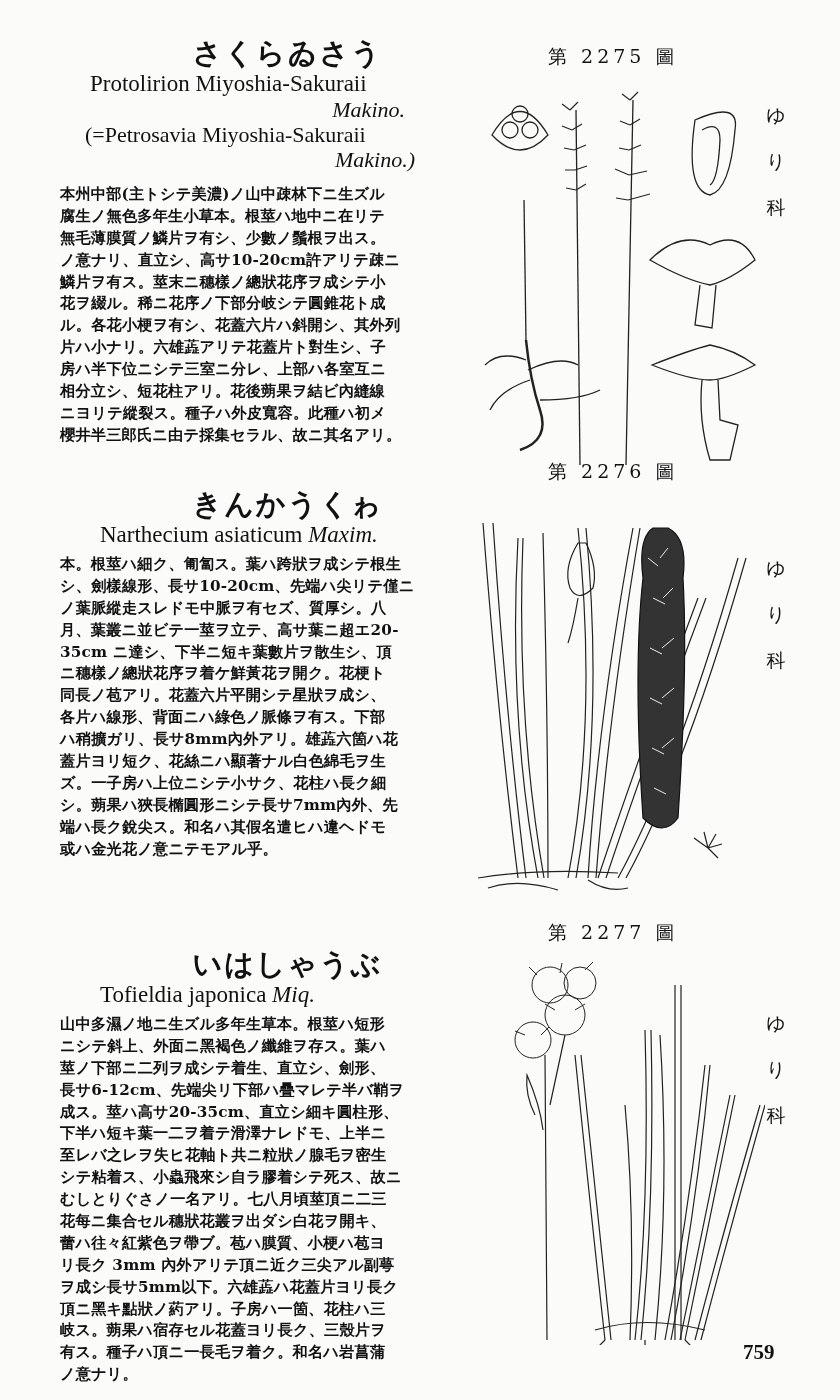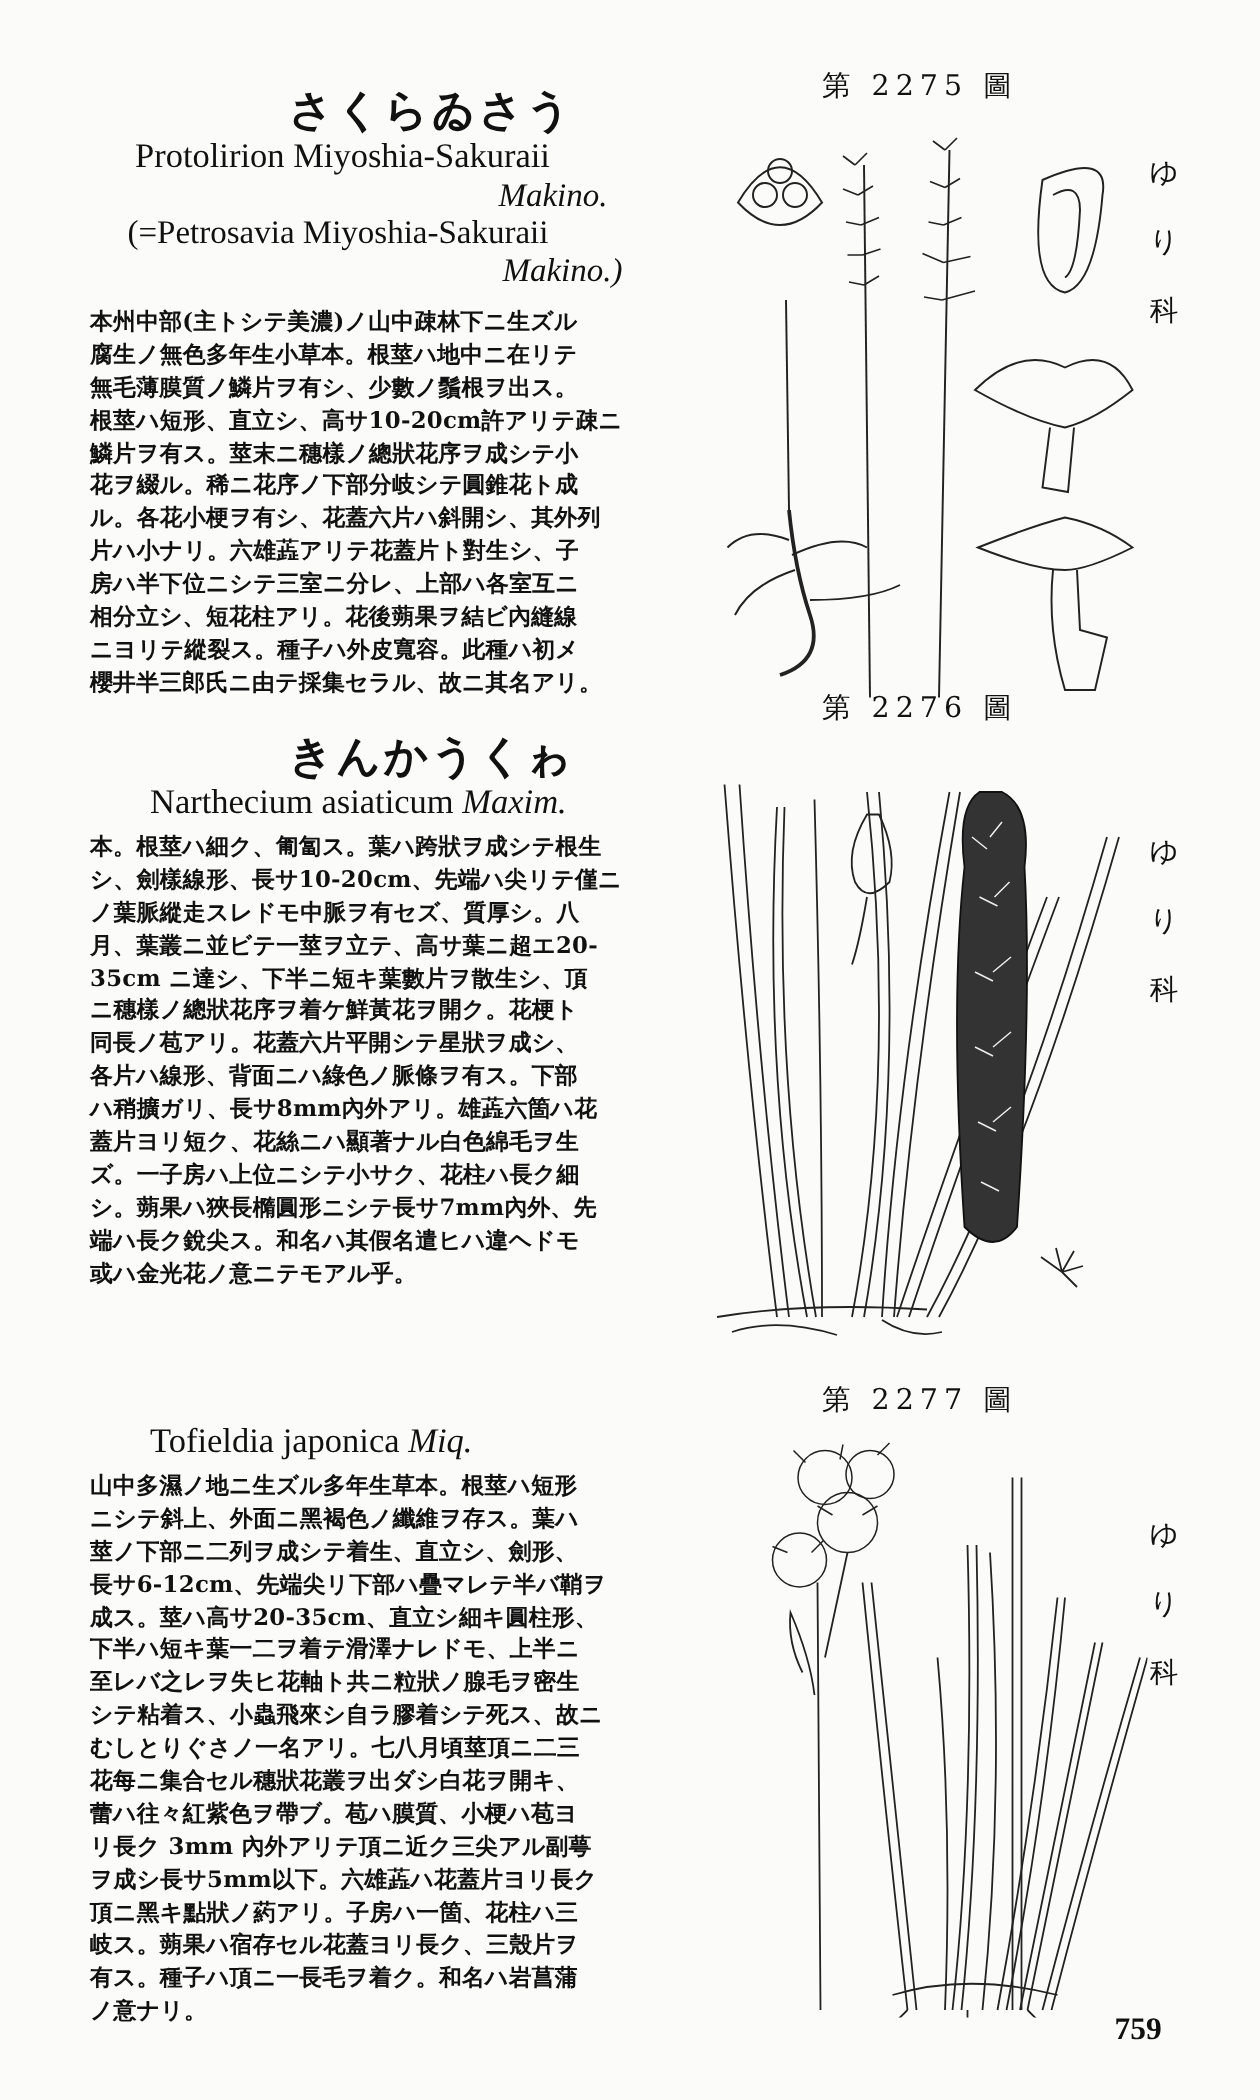--- a/index.html
+++ b/index.html
@@ -23,31 +23,31 @@
   .body-text { font-size:15.2px; line-height:21.9px; font-weight:bold; white-space:nowrap; letter-spacing:0.2px; margin-top:6px; }
   .body-text div { height:21.9px; }
   .fig-label { position:absolute; font-size:19px; letter-spacing:4px; }
   .family { position:absolute; font-size:19px; width:22px; text-align:center; line-height:46px; }
   .illus { position:absolute; }
   .page-number { position:absolute; left:743px; top:1340px; font-size:21px; font-weight:bold; font-family:"Liberation Serif",serif; }
 </style>
 </head>
 <body>
 
-<div class="entry" style="top:56px;">
+<div class="entry" style="top:36px;">
   <div class="kana-title">さくらゐさう</div>
   <div class="latin-name" style="padding-left:30px;">Protolirion Miyoshia-Sakuraii</div>
   <div class="author-line">Makino.</div>
   <div class="syn-line">(=Petrosavia Miyoshia-Sakuraii</div>
   <div class="author-line" style="padding-right:60px;">Makino.)</div>
   <div class="body-text" style="margin-top:12px;">
     <div>本州中部(主トシテ美濃)ノ山中疎林下ニ生ズル</div>
     <div>腐生ノ無色多年生小草本。根莖ハ地中ニ在リテ</div>
     <div>無毛薄膜質ノ鱗片ヲ有シ、少數ノ鬚根ヲ出ス。</div>
-    <div>根莖ハ短形、直立シ、高サ10-20cm許アリテ疎ニ</div>
+    <div>ノ意ナリ、直立シ、高サ10-20cm許アリテ疎ニ</div>
     <div>鱗片ヲ有ス。莖末ニ穗樣ノ總狀花序ヲ成シテ小</div>
     <div>花ヲ綴ル。稀ニ花序ノ下部分岐シテ圓錐花ト成</div>
     <div>ル。各花小梗ヲ有シ、花蓋六片ハ斜開シ、其外列</div>
     <div>片ハ小ナリ。六雄蕋アリテ花蓋片ト對生シ、子</div>
     <div>房ハ半下位ニシテ三室ニ分レ、上部ハ各室互ニ</div>
     <div>相分立シ、短花柱アリ。花後蒴果ヲ結ビ內縫線</div>
     <div>ニヨリテ縱裂ス。種子ハ外皮寬容。此種ハ初メ</div>
     <div>櫻井半三郎氏ニ由テ採集セラル、故ニ其名アリ。</div>
   </div>
 </div>
@@ -134,20 +134,21 @@
   <g stroke="#eee" stroke-width="1">
     <path d="M170 40 l10 8 M190 30 l-8 10 M175 80 l12 6 M195 70 l-10 10 M172 130 l12 6 M196 120 l-12 10 M172 180 l12 6 M196 170 l-12 10 M174 230 l12 6 M196 220 l-12 10 M176 270 l12 6"></path>
   </g>
 
   <path d="M0 360 Q60 350 140 355 M10 370 Q40 360 80 372 M110 362 Q130 375 150 370"></path>
 
   <path d="M230 330 l-14 -10 m14 10 l-4 -16 m4 16 l8 -14 m-8 14 l14 -4 m-14 4 l10 10"></path>
 </svg>
 
 <div class="entry" style="top:947px;">
+  <div class="kana-title">いはしゃうぶ</div>
   <div class="latin-name" style="padding-left:40px;">
     <span>Tofieldia japonica</span>
     <i>Miq.</i>
   </div>
   <div class="body-text">
     <div>山中多濕ノ地ニ生ズル多年生草本。根莖ハ短形</div>
     <div>ニシテ斜上、外面ニ黑褐色ノ纖維ヲ存ス。葉ハ</div>
     <div>莖ノ下部ニ二列ヲ成シテ着生、直立シ、劍形、</div>
     <div>長サ6-12cm、先端尖リ下部ハ疊マレテ半バ鞘ヲ</div>
     <div>成ス。莖ハ高サ20-35cm、直立シ細キ圓柱形、</div>

